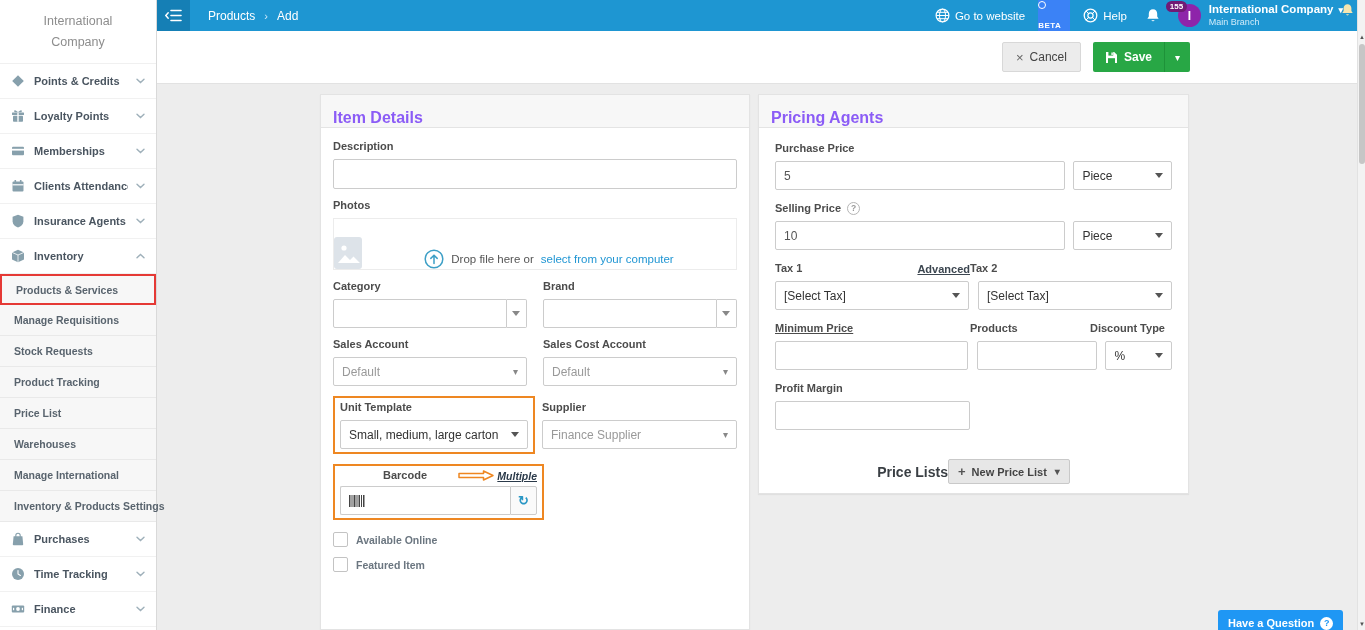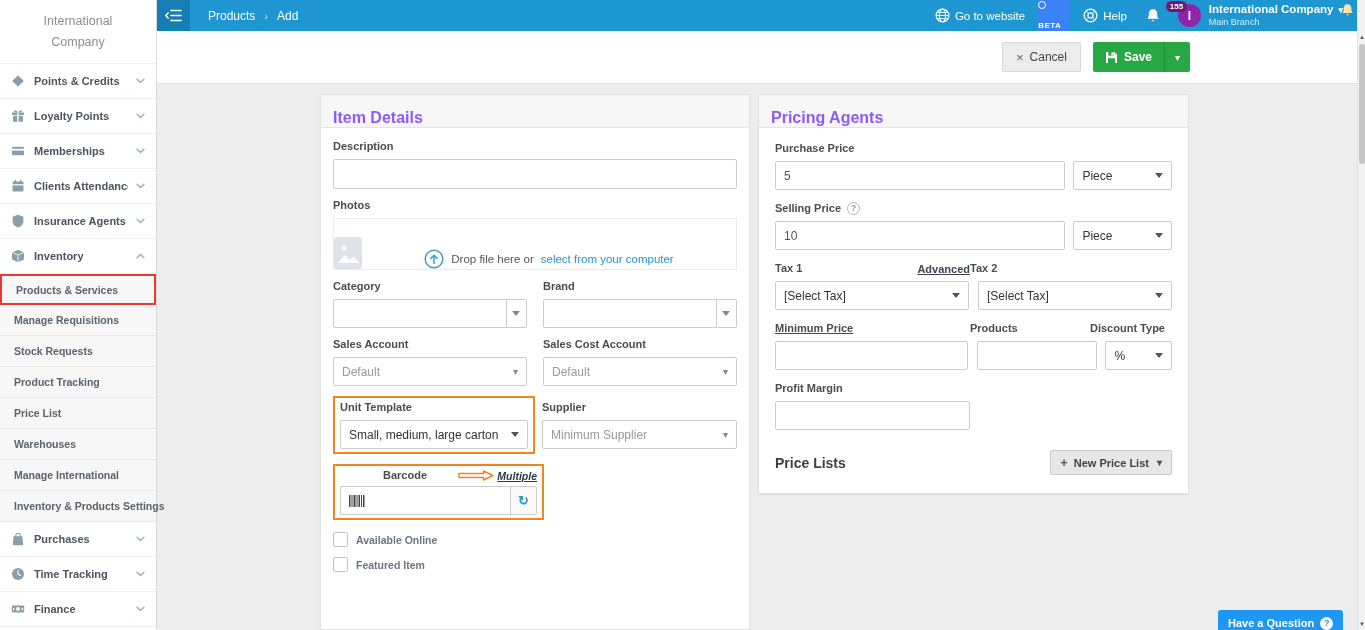--- a/index.html
+++ b/index.html
@@ -88,21 +88,21 @@
   .checkbox { width:15px; height:15px; border:1px solid #c3c3c3; border-radius:2px; background:#fff; cursor:pointer; flex:0 0 auto; }
   .cb-label { font-size:10.5px; font-weight:bold; color:#6b7680; }
 
   
   .w292{width:292px;} .w195{width:195px;} .w120{width:120px;} .w99{width:99px; margin-left:8px;} .w67{width:67px;}
   .gap9{margin-left:9px;} .gap8{margin-left:8px;}
   .tax-lbl-row { display:flex; margin-bottom:6px; }
   .tax-col1 { width:195px; display:flex; justify-content:space-between; align-items:center; }
   .advanced-link { font-size:11px; font-weight:bold; color:#3c4650; text-decoration:underline; cursor:pointer; }
   .help-q { width:13px; height:13px; border-radius:50%; border:1px solid #b5b5b5; color:#999; font-size:8.5px; display:flex; align-items:center; justify-content:center; font-weight:bold; margin-left:3px; }
-  .price-lists { display:flex; align-items:center; justify-content:space-between; margin-top:20px; }
+  .price-lists { display:flex; align-items:center; justify-content:center; margin-top:29px; }
   .pl-title { font-size:14px; font-weight:bold; color:#3a3f44; }
   .btn-gray { height:25px; background:#e7e7e7; border:1px solid #c9c9c9; border-radius:2px; display:flex; align-items:center; gap:6px; padding:0 9px; font-size:11px; font-weight:bold; color:#444; cursor:pointer; font-family:inherit; }
   .btn-gray .plus { font-size:13px; color:#555; font-weight:bold; }
   .btn-gray .caret-soft { color:#555; margin-left:2px; }
 
   
   .scrollbar { position:absolute; right:0; top:0; width:8px; height:630px; background:#f3f3f3; border-left:1px solid #e2e2e2; z-index:20; }
   .sb-up { position:absolute; top:33px; left:0; width:8px; text-align:center; color:#555; font-size:6px; line-height:8px; }
   .sb-thumb { position:absolute; top:44px; left:1px; width:6px; height:120px; background:#c6c6c6; border-radius:3px; }
   .sb-down { position:absolute; bottom:2px; left:0; width:8px; text-align:center; color:#555; font-size:6px; line-height:8px; }
@@ -459,21 +459,21 @@
         <div class="sel">
           <span class="sel-text">Small, medium, large carton</span>
           <span class="caret-tri"></span>
         </div>
       </div>
       <div class="supplier-col">
         <div class="flabel">
             <span>Supplier</span>
           </div>
         <div class="sel">
-          <span class="sel-text ph">Minimum Supplier</span>
+          <span class="sel-text ph">Finance Supplier</span>
           <span class="caret-soft">▾</span>
         </div>
       </div>
     </div>
 
     <div class="hl-orange bc-wrap">
       <div class="bc-head">
         <div class="flabel">
             <span>Barcode</span>
           </div>

